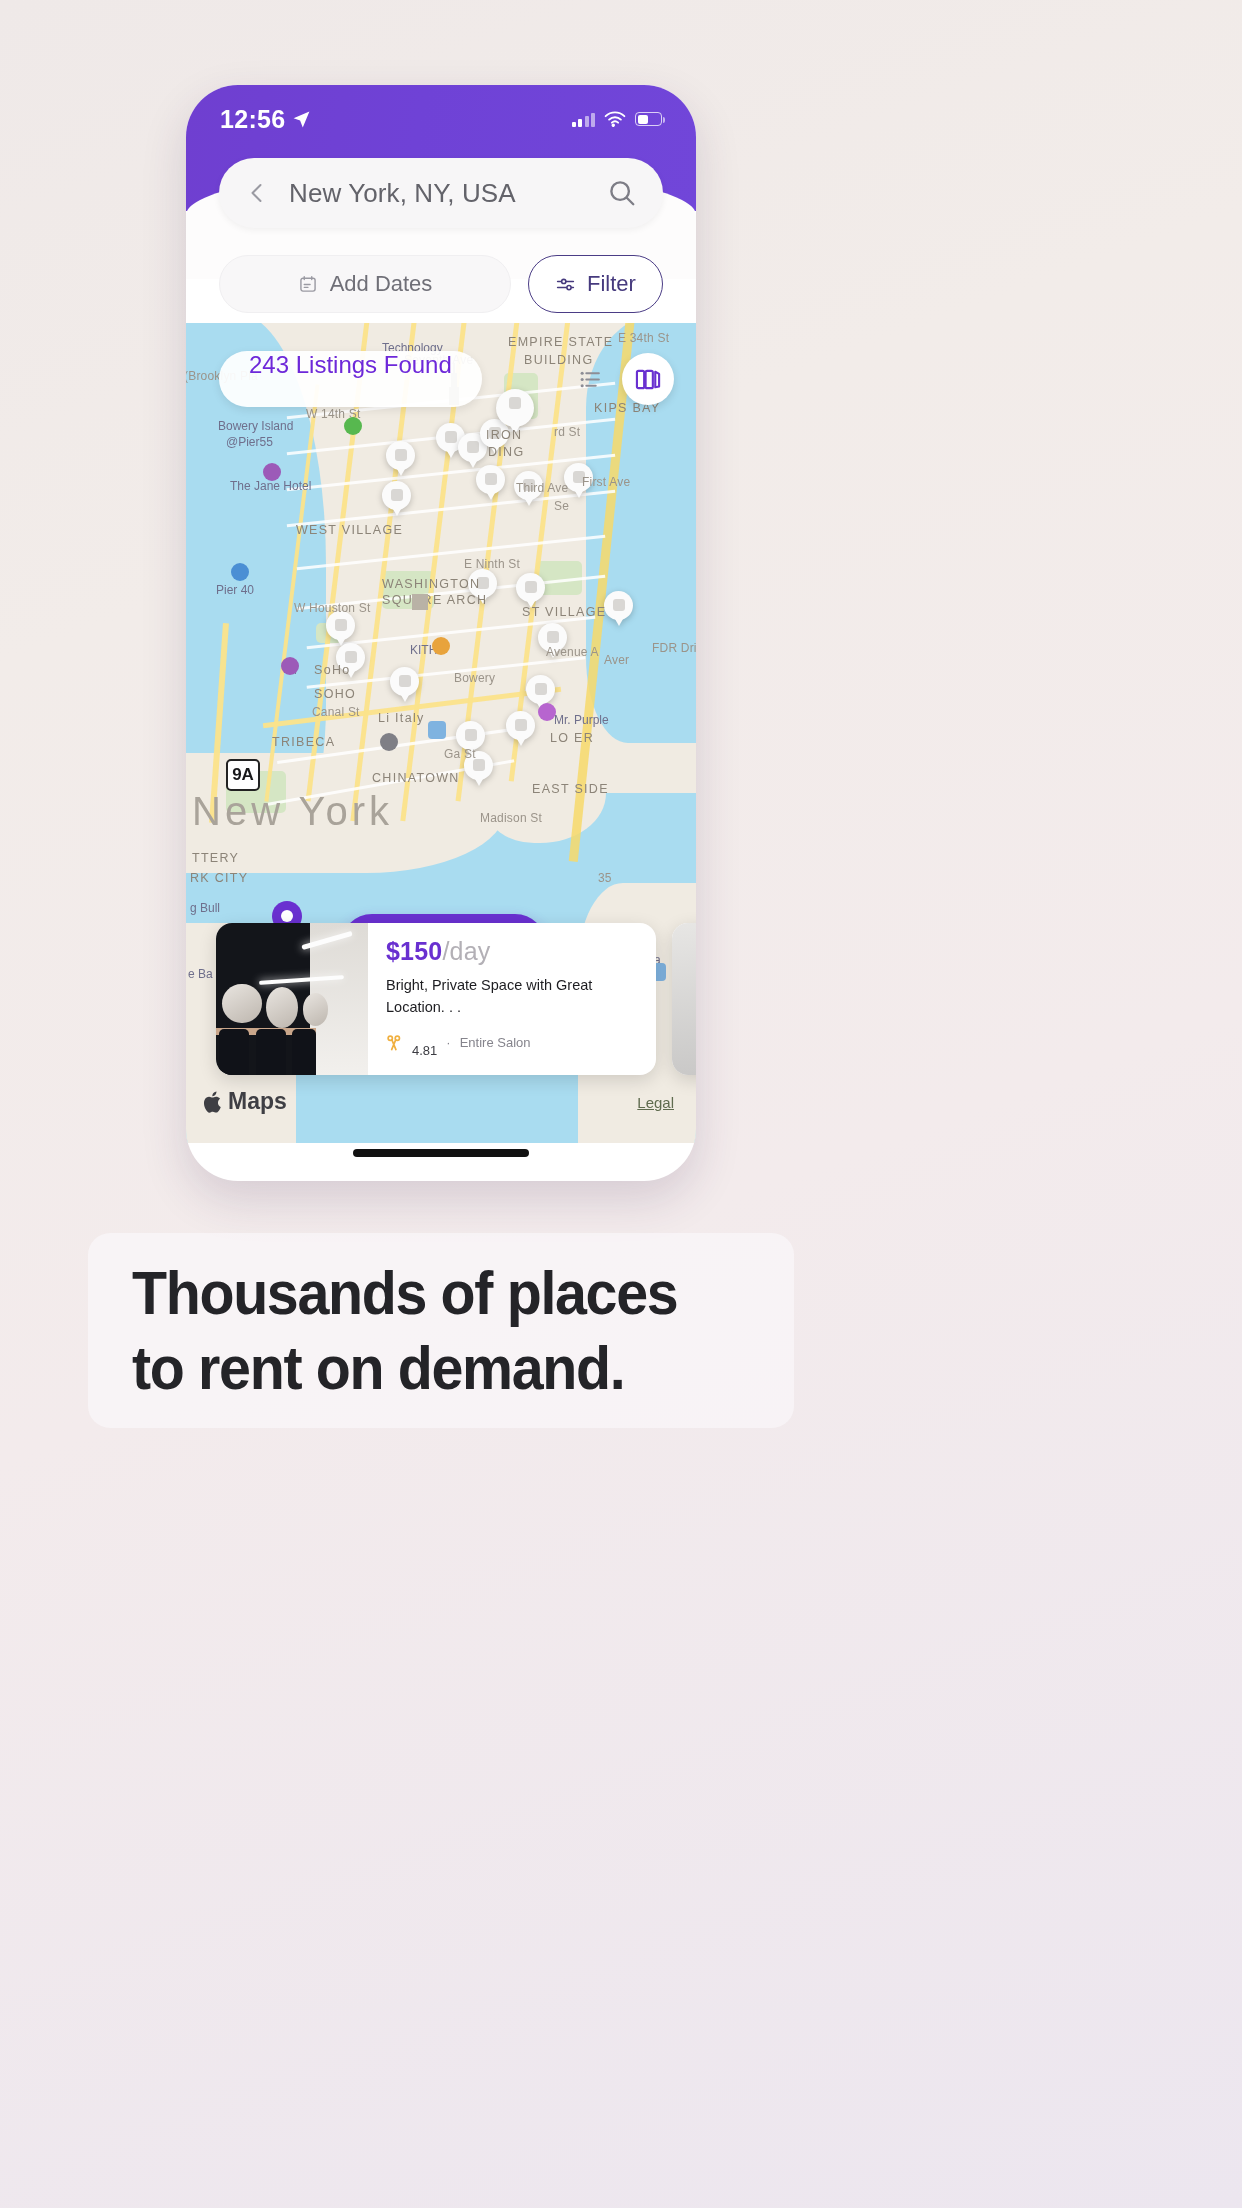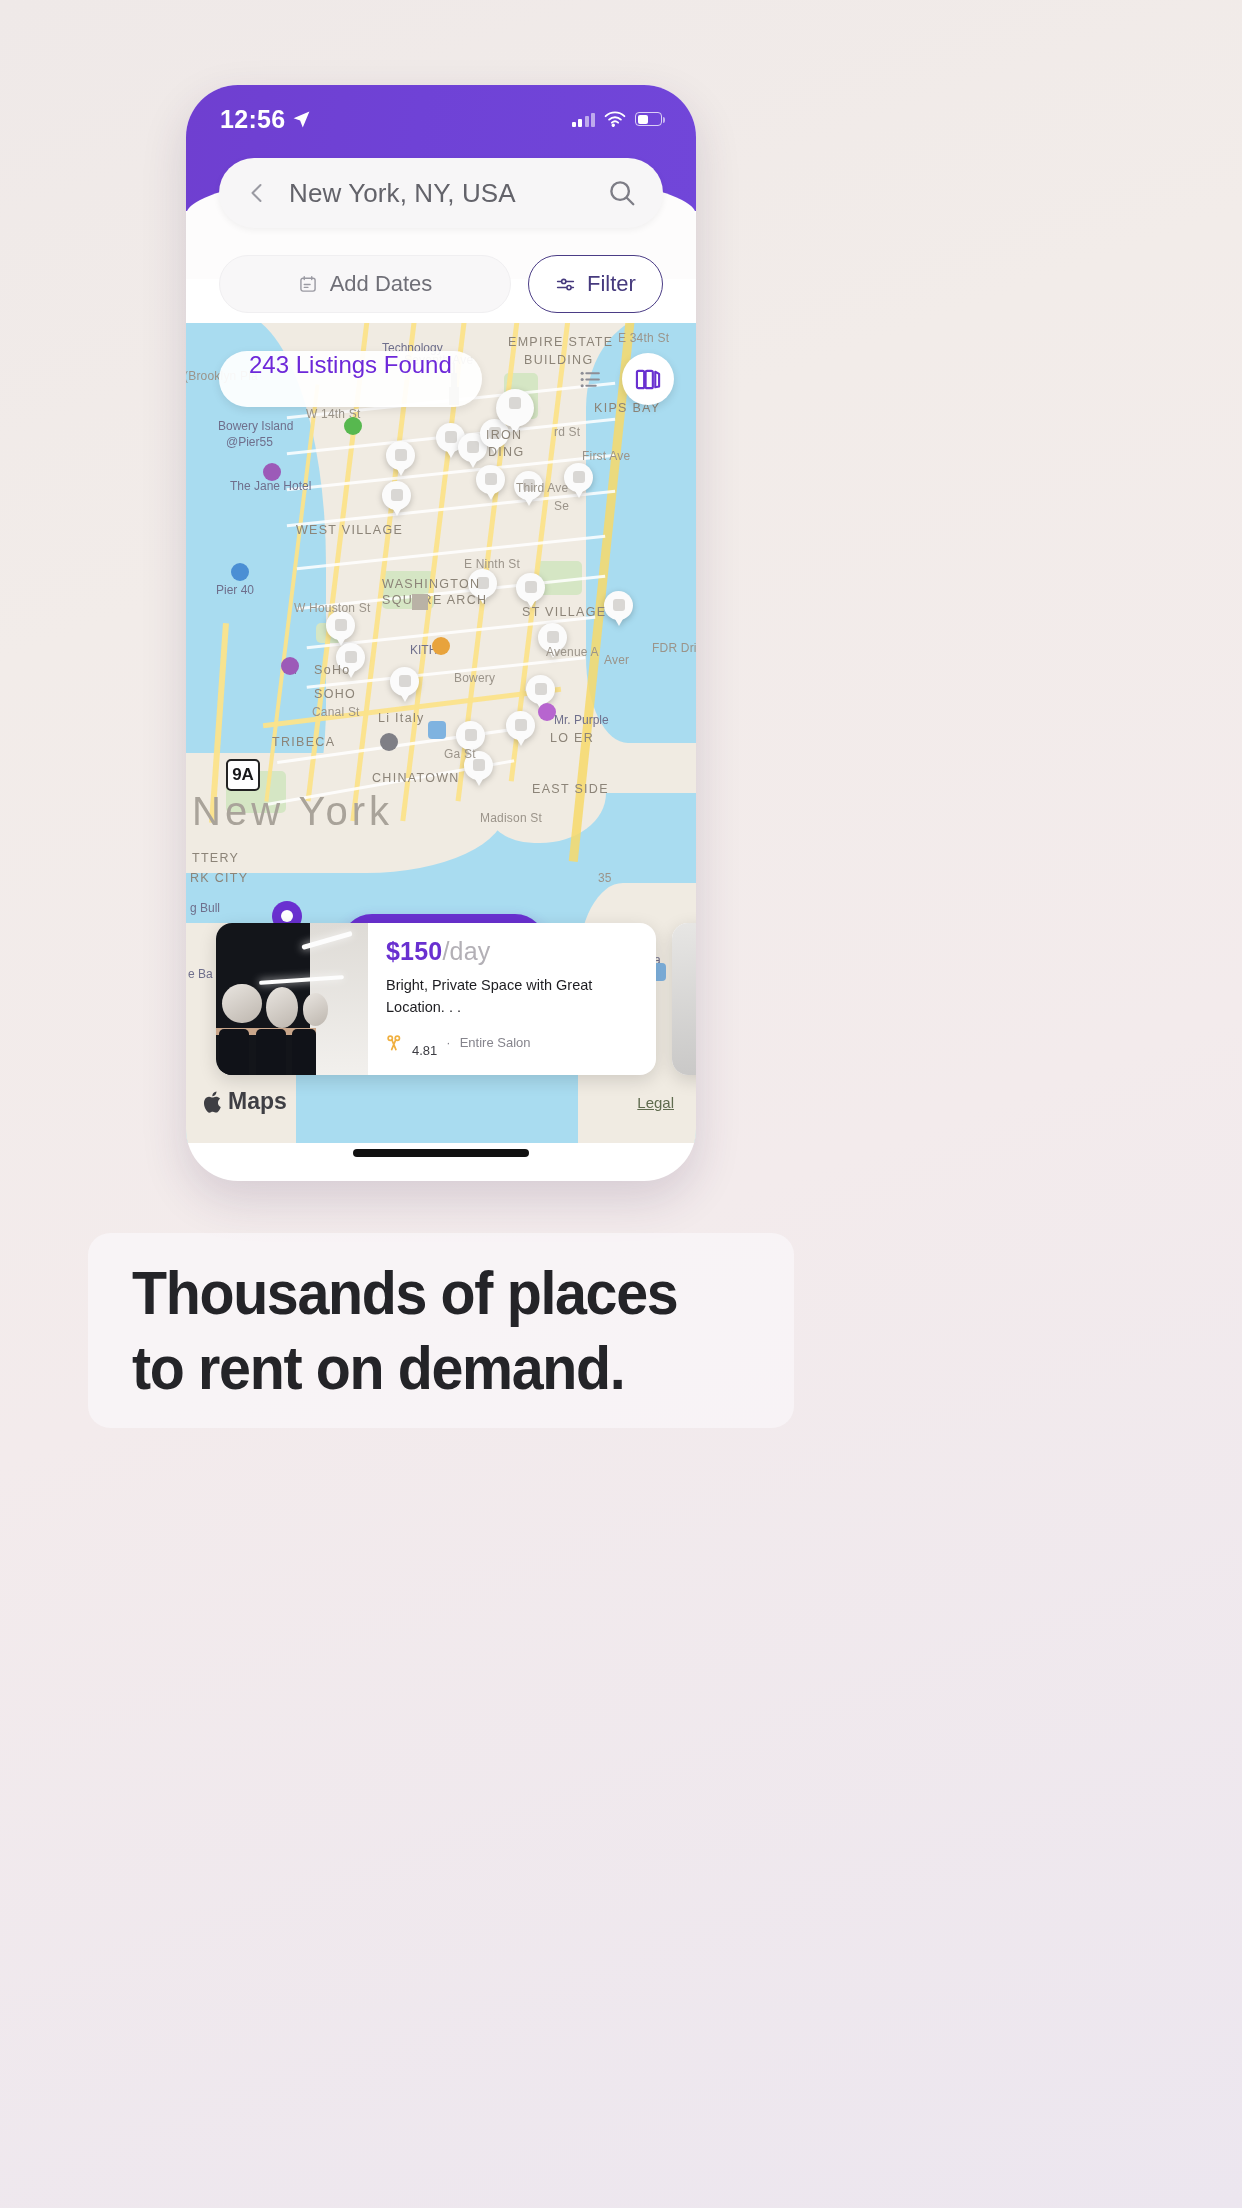--- a/index.html
+++ b/index.html
@@ -339,21 +339,21 @@
         <div class="maplabel" style="left: 408px; top: 78px; z-index: 2;">KIPS BAY</div>
         <div class="maplabel st" style="left: -2px; top: 46px; z-index: 2;">(Brooklyn Pla</div>
         <div class="maplabel poi" style="left: 32px; top: 96px; z-index: 2;">Bowery Island</div>
         <div class="maplabel poi" style="left: 40px; top: 112px; z-index: 2;">@Pier55</div>
         <div class="maplabel st" style="left: 120px; top: 84px; z-index: 2;">W 14th St</div>
         <div class="maplabel st" style="left: 218px; top: 30px; z-index: 2;">Seventh Ave</div>
         <div class="maplabel poi" style="left: 44px; top: 156px; z-index: 2;">The Jane Hotel</div>
         <div class="maplabel" style="left: 300px; top: 105px; z-index: 2;">IRON</div>
         <div class="maplabel" style="left: 302px; top: 122px; z-index: 2;">DING</div>
         <div class="maplabel st" style="left: 368px; top: 102px; z-index: 2;">rd St</div>
-        <div class="maplabel st" style="left: 396px; top: 126px; z-index: 2; text-align: center;">First Ave</div>
+        <div class="maplabel st" style="left: 396px; top: 152px; z-index: 2; text-align: center;">First Ave</div>
         <div class="maplabel st" style="left: 330px; top: 158px; z-index: 2;">Third Ave</div>
         <div class="maplabel st" style="left: 368px; top: 176px; z-index: 2;">Se</div>
         <div class="maplabel" style="left: 110px; top: 200px; z-index: 2;">WEST VILLAGE</div>
         <div class="maplabel poi" style="left: 30px; top: 260px; z-index: 2;">Pier 40</div>
         <div class="maplabel" style="left: 196px; top: 254px; z-index: 2;">WASHINGTON</div>
         <div class="maplabel" style="left: 196px; top: 270px; z-index: 2;">SQUARE ARCH</div>
         <div class="maplabel st" style="left: 278px; top: 234px; z-index: 2;">E Ninth St</div>
         <div class="maplabel st" style="left: 108px; top: 278px; z-index: 2;">W Houston St</div>
         <div class="maplabel" style="left: 336px; top: 282px; z-index: 2;">ST VILLAGE</div>
         <div class="maplabel poi" style="left: 224px; top: 320px; z-index: 2;">KITH</div>

